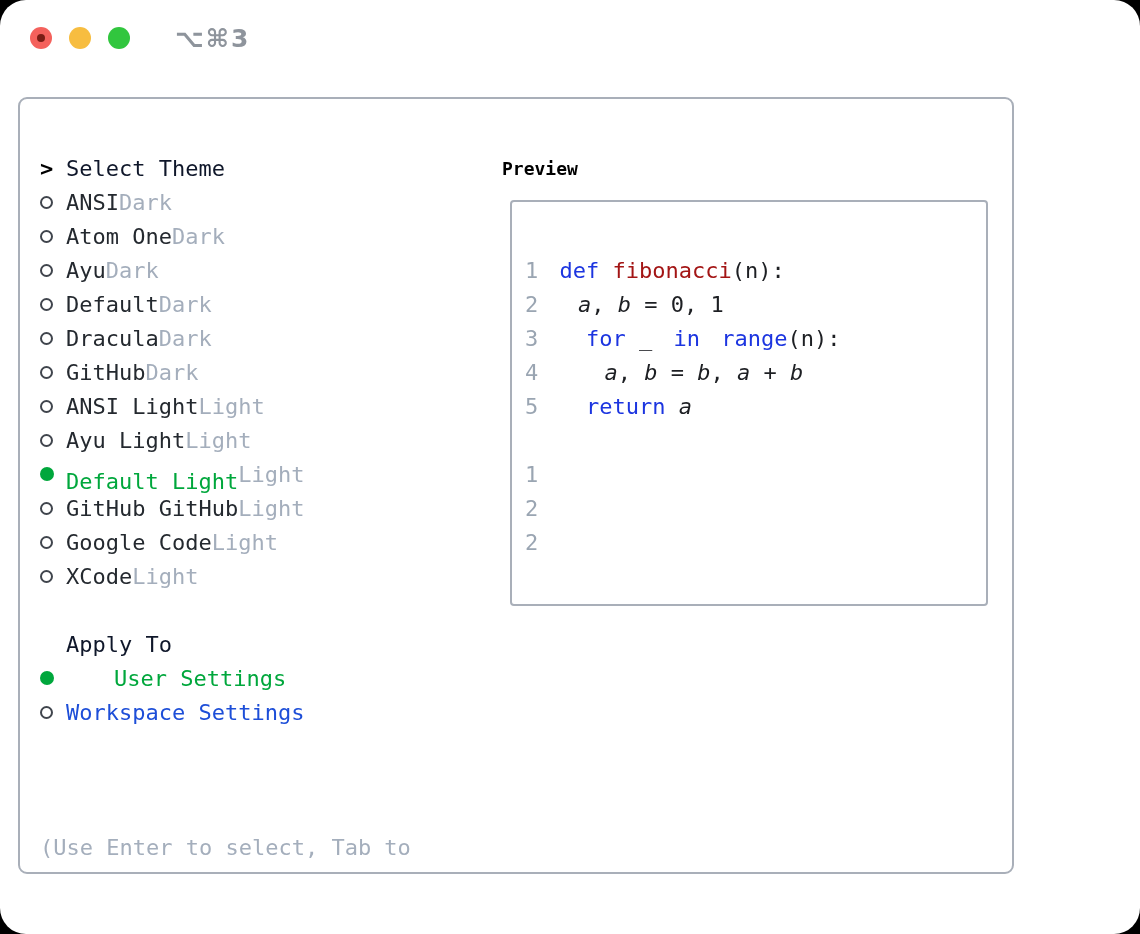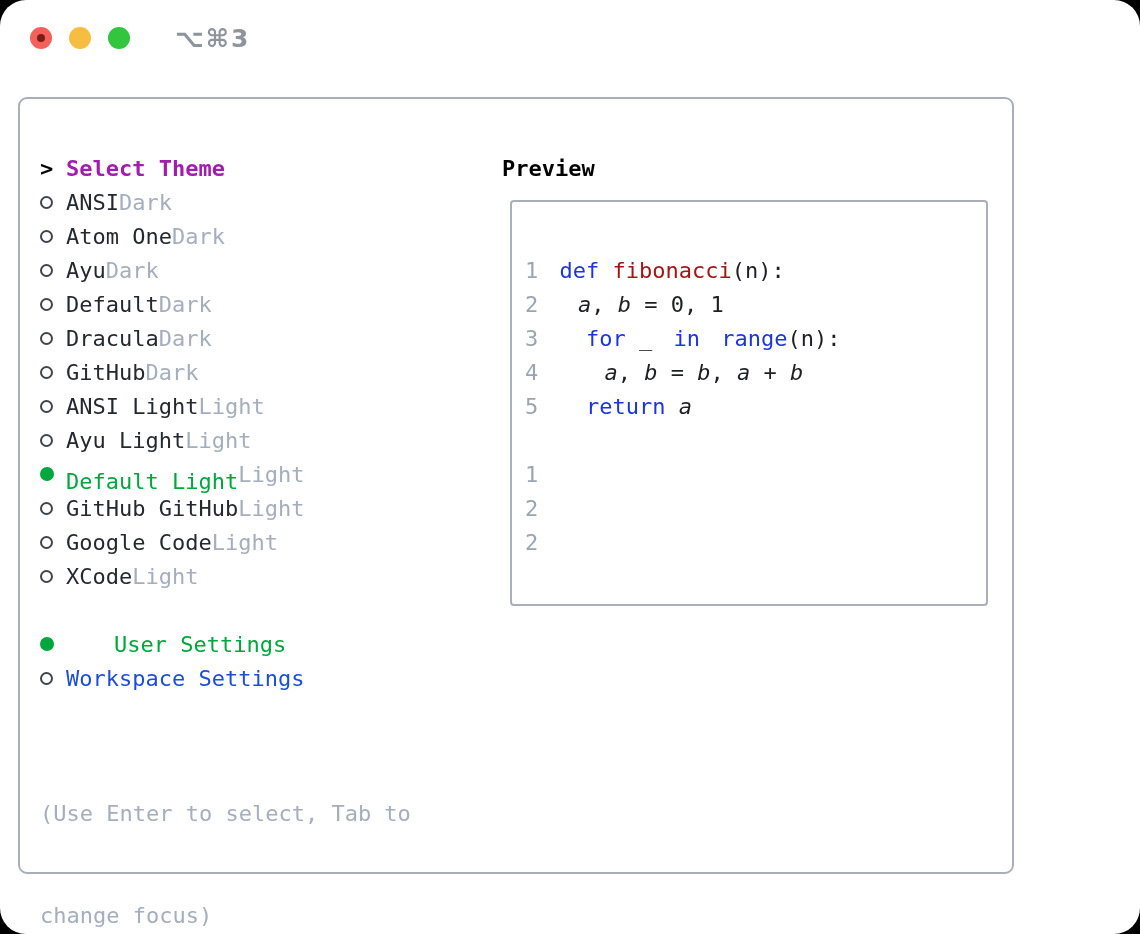--- a/index.html
+++ b/index.html
@@ -22,33 +22,33 @@
   
   .main-box{
     position:absolute;left:18px;top:97px;width:996px;height:777px;
     border:2px solid var(--border);border-radius:9px;box-sizing:border-box;
   }
   
   .left-panel{position:absolute;left:20px;top:52px;font-size:22px;color:var(--text);}
   .row{height:34px;display:flex;align-items:center;white-space:pre;}
   .marker-cell{width:26px;display:flex;align-items:center;flex:none;}
   .prompt{font-weight:700;color:#000;}
-  .hdr{font-weight:700;color:#a21caf;}
+  .hdr{font-weight:400;color:#0f172a;}
   .radio{width:13px;height:13px;border:2px solid #40454d;border-radius:50%;box-sizing:border-box;}
   .radio.sel{border:none;background:var(--sel-green);width:14px;height:14px;}
   .theme-name{color:var(--text);}
   .theme-name.sel{color:var(--sel-green);margin-top:15px;}
   .theme-tag{color:var(--muted);}
   .opt-name{color:#1d4ed8;}
   .opt-name.sel{color:var(--sel-green);margin-left:48px;}
   .gap{height:34px;}
   .hint{color:var(--muted);line-height:34px;white-space:pre;}
   
   .preview-label{position:absolute;left:482px;top:52px;height:34px;display:flex;align-items:center;
-    font-size:22px;font-weight:700;color:#000;}
+    font-size:18px;font-weight:700;color:#000;}
   .preview-box{
     position:absolute;left:490px;top:101px;width:478px;height:406px;
     border:2px solid var(--border);border-radius:4px;box-sizing:border-box;overflow:hidden;
   }
   .code{position:absolute;left:13px;top:51px;font-size:22px;}
   .code-line{height:34px;display:flex;align-items:center;white-space:pre;}
   .seg.num{color:var(--linenum);}
   .seg.pl{color:#1d1f23;}
   .seg.kw{color:var(--kw-blue);margin-left:8px;}
   .seg.fn{color:var(--fn-red);}
@@ -87,20 +87,24 @@
           <div class="row"><span class="marker-cell"><span class="radio"></span></span><span class="theme-name">ANSI Light</span> <span class="theme-tag">Light</span></div>
           <div class="row"><span class="marker-cell"><span class="radio"></span></span><span class="theme-name">Ayu Light</span> <span class="theme-tag">Light</span></div>
           <div class="row"><span class="marker-cell"><span class="radio sel"></span></span><span class="theme-name sel">Default Light</span> <span class="theme-tag">Light</span></div>
           <div class="row"><span class="marker-cell"><span class="radio"></span></span><span class="theme-name">GitHub GitHub</span> <span class="theme-tag">Light</span></div>
           <div class="row"><span class="marker-cell"><span class="radio"></span></span><span class="theme-name">Google Code</span> <span class="theme-tag">Light</span></div>
           <div class="row"><span class="marker-cell"><span class="radio"></span></span><span class="theme-name">XCode</span> <span class="theme-tag">Light</span></div>
         </div>
 
       <div class="gap"></div>
 
+      <div class="row">
+        <span class="marker-cell"></span>
+        <span class="hdr">Apply To</span>
+      </div>
 
       <div id="apply-to-list">
           <div class="row"><span class="marker-cell"><span class="radio sel"></span></span><span class="opt-name sel">User Settings</span></div>
           <div class="row"><span class="marker-cell"><span class="radio"></span></span><span class="opt-name">Workspace Settings</span></div>
         </div>
 
       <div class="gap"></div>
 
       <div class="hint">
         <div>(Use Enter to select, Tab to</div>

